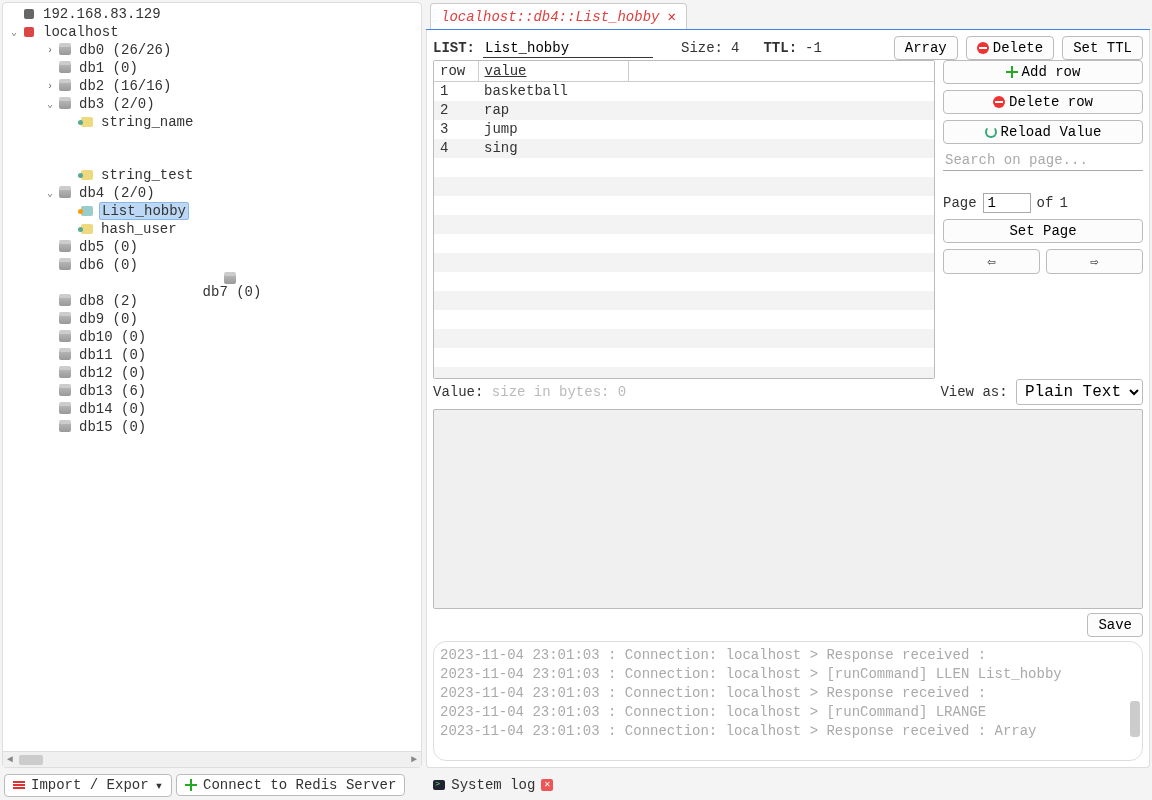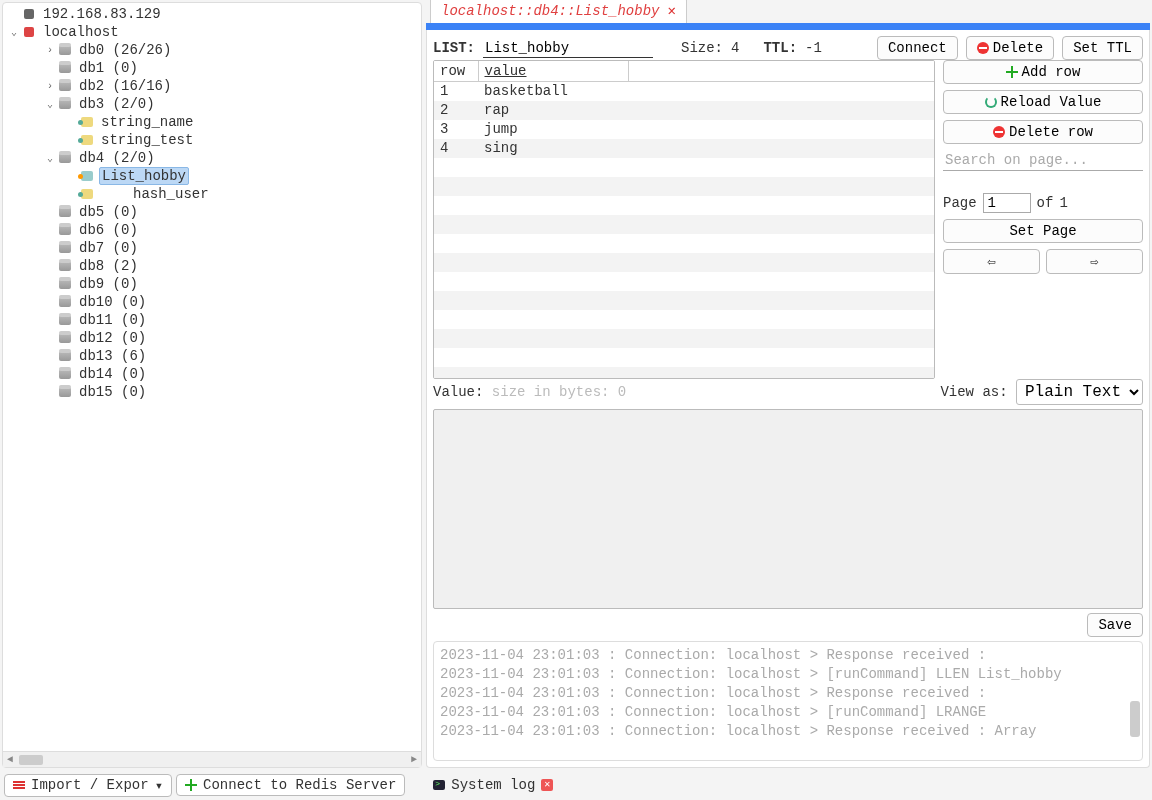--- a/index.html
+++ b/index.html
@@ -105,21 +105,21 @@
     flex:1;
     display:flex;
     flex-direction:column;
     margin:2px;
     min-width:0;
   }
   .tabbar {
     height:28px;
     display:flex;
     align-items:flex-end;
-    border-bottom:7px solid #3b82f6;
+    border-bottom:1px solid #3b82f6;
     background:#f4f4f4;
   }
   .tab {
     background:#fff;
     border:1px solid #ccc;
     border-bottom:none;
     border-radius:4px 4px 0 0;
     padding:4px 10px;
     color:#e04040;
     font-style:italic;
@@ -258,21 +258,21 @@
     resize:none;
     font-family:inherit;
   }
   .save-row{ text-align:right;}
 
   
   .log-panel{
     height:120px;
     background:#fff;
     border:1px solid #ddd;
-    border-radius:4px;
+    border-radius:13px;
     margin-top:4px;
     padding:4px 6px;
     overflow:auto;
     color:#aaa;
     font-size:14px;
     line-height:19px;
     position:relative;
   }
   .log-panel .scroll-ghost{
     position:absolute; right:2px; top:50%; width:10px; height:36px; background:#ccc; border-radius:3px;
@@ -353,60 +353,60 @@
               <span class="dbicon"></span>
             </span>
             <span class="label">db3  (2/0)</span>
           </div>
           <div class="tree-node" style="padding-left: 76px;">
             <span class="icon">
               <span class="keyicon"></span>
             </span>
             <span class="label">string_name</span>
           </div>
+          <div class="tree-node" style="padding-left: 76px; margin-top: 35px;">
+            <span class="icon">
+              <span class="keyicon"></span>
+            </span>
+            <span class="label">string_test</span>
+          </div>
+          <div class="tree-node" style="padding-left: 40px;">
+            <span class="arrow">⌄</span>
+            <span class="icon">
+              <span class="dbicon"></span>
+            </span>
+            <span class="label">db4  (2/0)</span>
+          </div>
+          <div class="tree-node selected" style="padding-left: 76px;">
+            <span class="icon">
+              <span class="listicon"></span>
+            </span>
+            <span class="label">List_hobby</span>
+          </div>
           <div class="tree-node" style="padding-left: 76px;">
             <span class="icon">
               <span class="keyicon"></span>
             </span>
-            <span class="label">string_test</span>
-          </div>
-          <div class="tree-node" style="padding-left: 40px;">
-            <span class="arrow">⌄</span>
-            <span class="icon">
-              <span class="dbicon"></span>
-            </span>
-            <span class="label">db4  (2/0)</span>
-          </div>
-          <div class="tree-node selected" style="padding-left: 76px;">
-            <span class="icon">
-              <span class="listicon"></span>
-            </span>
-            <span class="label">List_hobby</span>
-          </div>
-          <div class="tree-node" style="padding-left: 76px; gap: 32px;">
-            <span class="icon">
-              <span class="keyicon"></span>
-            </span>
             <span class="label">hash_user</span>
           </div>
           <div class="tree-node" style="padding-left: 40px;">
             <span class="arrow"></span>
             <span class="icon">
               <span class="dbicon"></span>
             </span>
             <span class="label">db5  (0)</span>
           </div>
           <div class="tree-node" style="padding-left: 40px;">
             <span class="arrow"></span>
             <span class="icon">
               <span class="dbicon"></span>
             </span>
             <span class="label">db6  (0)</span>
           </div>
-          <div class="tree-node" style="padding-left: 40px;">
+          <div class="tree-node" style="padding-left: 40px; flex-direction: column;">
             <span class="arrow"></span>
             <span class="icon">
               <span class="dbicon"></span>
             </span>
             <span class="label">db7  (0)</span>
           </div>
           <div class="tree-node" style="padding-left: 40px;">
             <span class="arrow"></span>
             <span class="icon">
               <span class="dbicon"></span>
@@ -485,21 +485,21 @@
         <span class="lbl">LIST:</span>
         <input class="keyname" value="List_hobby" style="">
         <span style="width:12px"></span>
         <span>Size:</span>
         <span>4</span>
         <span style="width:8px"></span>
         <span class="lbl">TTL:</span>
         <span>-1</span>
         <span style="flex:1"></span>
         <button class="btn">
-            <span>Connect</span>
+            <span>Array</span>
           </button>
         <button class="btn">
             <span class="ico-del"></span>
             <span>Delete</span>
           </button>
         <button class="btn">
             <span>Set TTL</span>
           </button>
       </div>
 
@@ -537,26 +537,26 @@
               </tbody>
           </table>
           <div class="striped-fill"></div>
         </div>
         <div class="side-col">
           <button class="btn">
               <span class="ico-plus"></span>
               <span>Add row</span>
             </button>
           <button class="btn">
+              <span class="ico-del"></span>
+              <span>Delete row</span>
+            </button>
+          <button class="btn">
               <span class="ico-reload"></span>
               <span>Reload Value</span>
-            </button>
-          <button class="btn">
-              <span class="ico-del"></span>
-              <span>Delete row</span>
             </button>
           <input class="search-input" placeholder="Search on page..." style="">
           <div class="page-row">
             <span>Page</span>
             <input value="1" style="">
             <span>of</span>
             <span>1</span>
           </div>
           <button class="btn">
               <span>Set Page</span>

